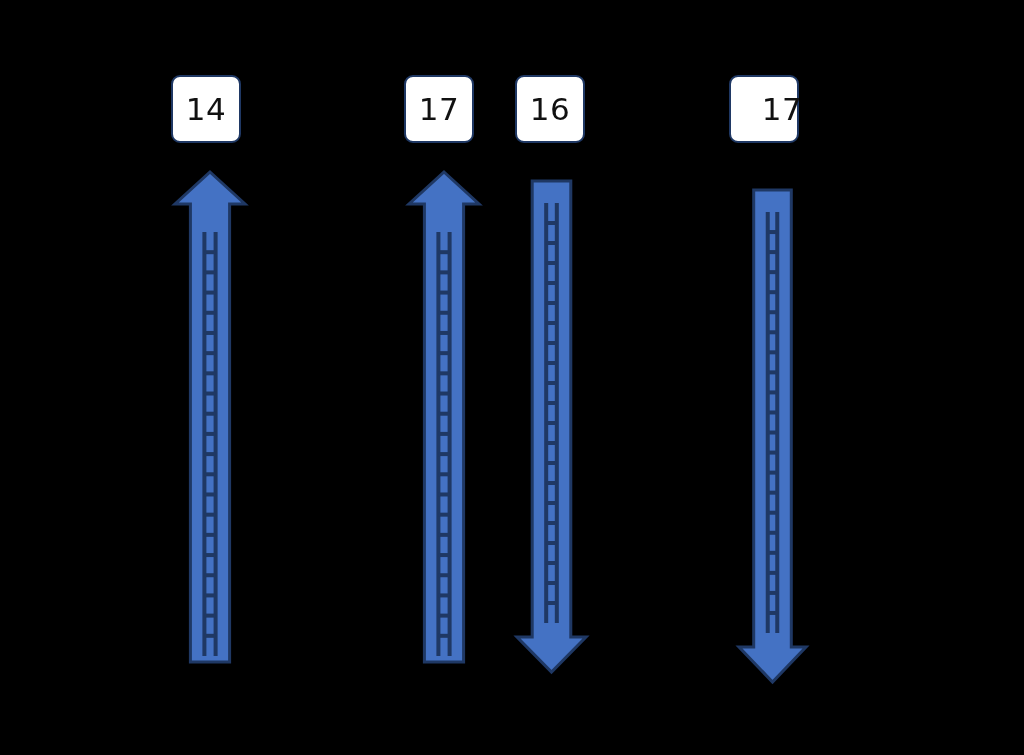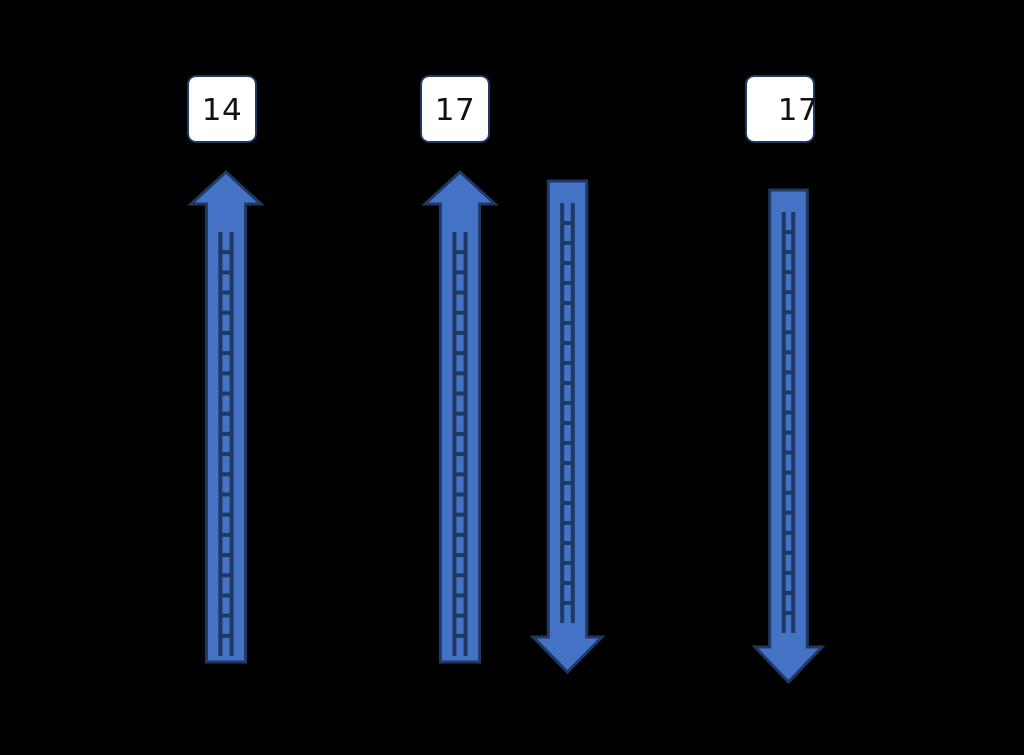--- a/index.html
+++ b/index.html
@@ -38,21 +38,21 @@
     font-size: 31px;
     line-height: 1;
     letter-spacing: 0.5px;
     user-select: none;
   }
   svg { display: block; overflow: visible; }
 </style>
 </head>
 <body>
 
-<div id="stage" style="width: 864px; height: 755px; background: rgb(0, 0, 0); margin-left: 16px;">
+<div id="stage" style="width: 864px; height: 755px; background: rgb(0, 0, 0);">
     <div class="label-box" style="left: 171px; top: 75px; width: 70px; height: 68px; background: rgb(255, 255, 255); border-color: rgb(31, 56, 100); color: rgb(17, 17, 17);">
       <span>14</span>
     </div>
     <div class="arrow-group">
       <svg width="86" height="506" viewBox="167 164 86 506" style="position: absolute; left: 167px; top: 164px;">
         <polygon points="210.0,172.0 245.0,204.0 229.6,204.0 229.6,662.0 190.4,662.0 190.4,204.0 175.0,204.0" fill="#4472C4" stroke="#1F3864" stroke-width="3" stroke-linejoin="miter"></polygon>
         <g stroke="#1F3864" stroke-width="4" stroke-linecap="butt" fill="none">
           <line x1="204.4" y1="232" x2="204.4" y2="656"></line>
           <line x1="215.6" y1="232" x2="215.6" y2="656"></line>
           <line x1="204.4" y1="252.1904761904762" x2="215.6" y2="252.1904761904762"></line>
@@ -102,20 +102,23 @@
           <line x1="438.4" y1="494.4761904761905" x2="449.6" y2="494.4761904761905"></line>
           <line x1="438.4" y1="514.6666666666666" x2="449.6" y2="514.6666666666666"></line>
           <line x1="438.4" y1="534.8571428571429" x2="449.6" y2="534.8571428571429"></line>
           <line x1="438.4" y1="555.047619047619" x2="449.6" y2="555.047619047619"></line>
           <line x1="438.4" y1="575.2380952380952" x2="449.6" y2="575.2380952380952"></line>
           <line x1="438.4" y1="595.4285714285714" x2="449.6" y2="595.4285714285714"></line>
           <line x1="438.4" y1="615.6190476190476" x2="449.6" y2="615.6190476190476"></line>
           <line x1="438.4" y1="635.8095238095239" x2="449.6" y2="635.8095238095239"></line>
         </g>
       </svg>
+    </div>
+    <div class="label-box" style="left: 515px; top: 75px; width: 70px; height: 68px; background: rgb(255, 255, 255); border-color: rgb(31, 56, 100); color: rgb(17, 17, 17);">
+      <span>16</span>
     </div>
     <div class="arrow-group">
       <svg width="85" height="507" viewBox="509 173 85 507" style="position: absolute; left: 509px; top: 173px;">
         <polygon points="532.2,181.0 570.8,181.0 570.8,637.0 586.0,637.0 551.5,672.0 517.0,637.0 532.2,637.0" fill="#4472C4" stroke="#1F3864" stroke-width="3" stroke-linejoin="miter"></polygon>
         <g stroke="#1F3864" stroke-width="4" stroke-linecap="butt" fill="none">
           <line x1="546.18" y1="203" x2="546.18" y2="623"></line>
           <line x1="556.82" y1="203" x2="556.82" y2="623"></line>
           <line x1="546.18" y1="223" x2="556.82" y2="223"></line>
           <line x1="546.18" y1="243" x2="556.82" y2="243"></line>
           <line x1="546.18" y1="263" x2="556.82" y2="263"></line>

